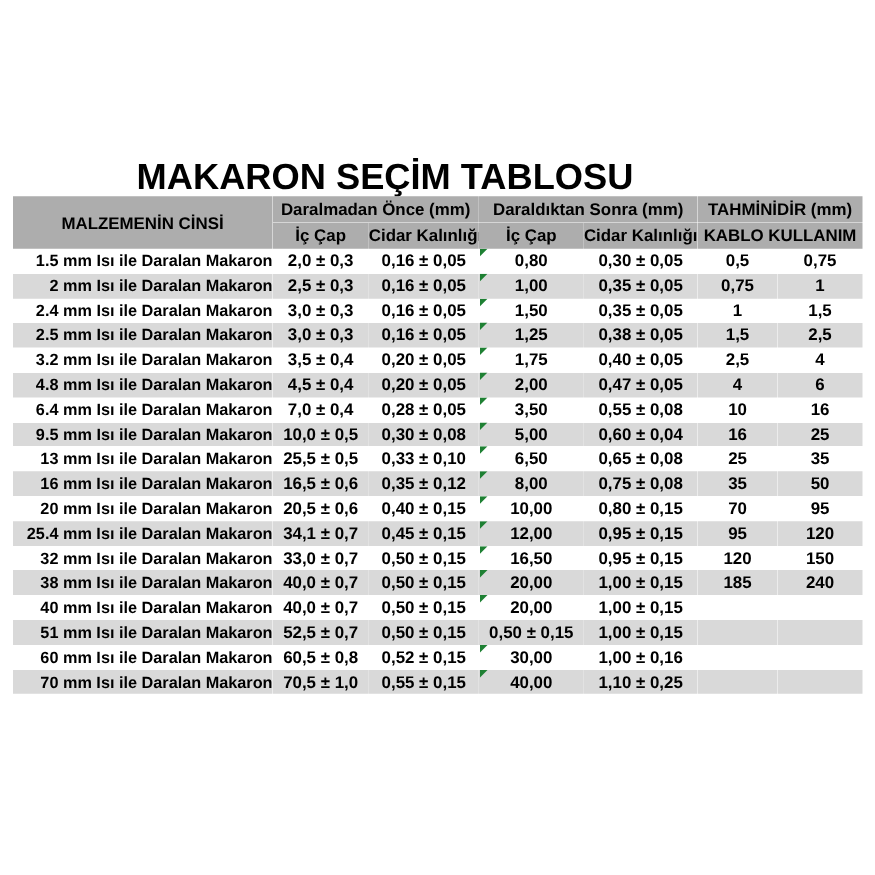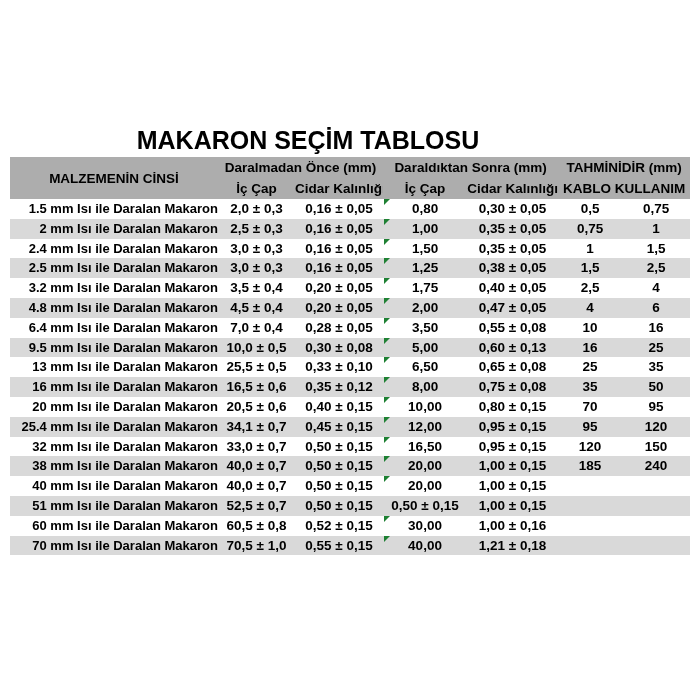--- a/index.html
+++ b/index.html
@@ -3,21 +3,21 @@
 <meta charset="utf-8">
 <style>
   html,body{margin:0;padding:0;}
   body{
     width:700px;height:700px;background:#ffffff;position:relative;
     font-family:"Liberation Sans",sans-serif;color:#000;
     overflow:hidden;
   }
   .title{
     position:absolute;top:126px;left:0;width:616px;margin:0;
-    text-align:center;font-size:25px;font-weight:bold;color:#000;
+    text-align:center;font-size:29px;font-weight:bold;color:#000;
     letter-spacing:0;
   }
   table.tbl{
     position:absolute;left:10px;top:157px;width:680px;
     border-collapse:collapse;table-layout:fixed;
   }
   .tbl th,.tbl td{
     padding:0;margin:0;font-weight:bold;color:#000;
     overflow:hidden;white-space:nowrap;
   }
@@ -132,21 +132,21 @@
         <td><span class="tri"></span>3,50</td>
         <td>0,55 ± 0,08</td>
         <td>10</td>
         <td>16</td>
       </tr>
       <tr>
         <td class="mat">9.5 mm Isı ile Daralan Makaron</td>
         <td>10,0 ± 0,5</td>
         <td>0,30 ± 0,08</td>
         <td><span class="tri"></span>5,00</td>
-        <td>0,60 ± 0,13</td>
+        <td>0,60 ± 0,04</td>
         <td>16</td>
         <td>25</td>
       </tr>
       <tr>
         <td class="mat">13 mm Isı ile Daralan Makaron</td>
         <td>25,5 ± 0,5</td>
         <td>0,33 ± 0,10</td>
         <td><span class="tri"></span>6,50</td>
         <td>0,65 ± 0,08</td>
         <td>25</td>
@@ -222,18 +222,18 @@
         <td><span class="tri"></span>30,00</td>
         <td>1,00 ± 0,16</td>
         <td></td>
         <td></td>
       </tr>
       <tr>
         <td class="mat">70 mm Isı ile Daralan Makaron</td>
         <td>70,5 ± 1,0</td>
         <td>0,55 ± 0,15</td>
         <td><span class="tri"></span>40,00</td>
-        <td>1,21 ± 0,18</td>
+        <td>1,10 ± 0,25</td>
         <td></td>
         <td></td>
       </tr>
     </tbody>
 </table>
 
 </body></html>

